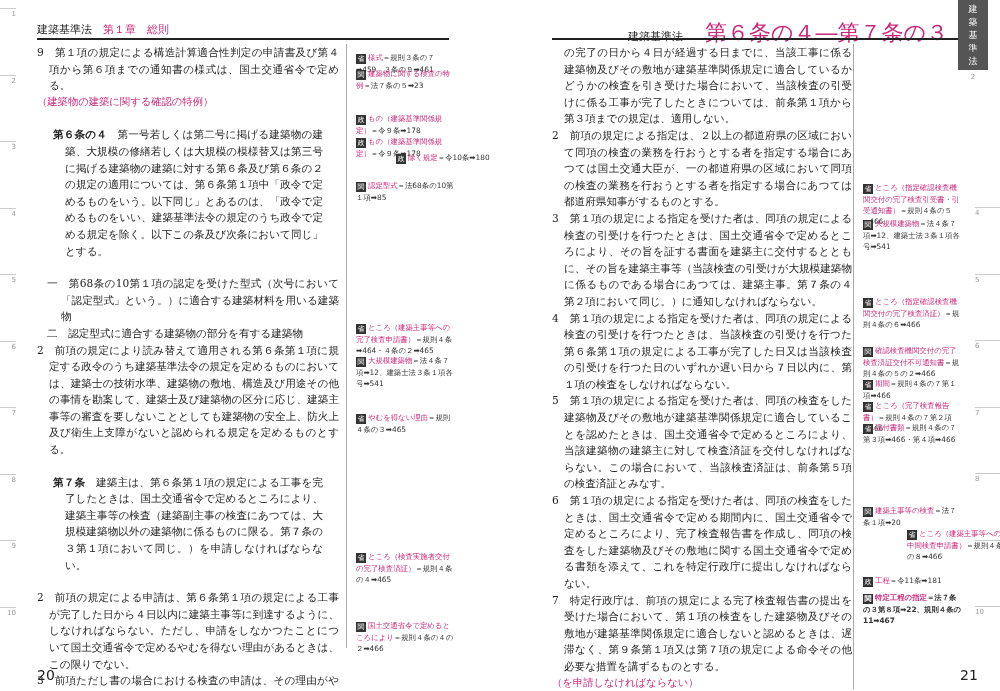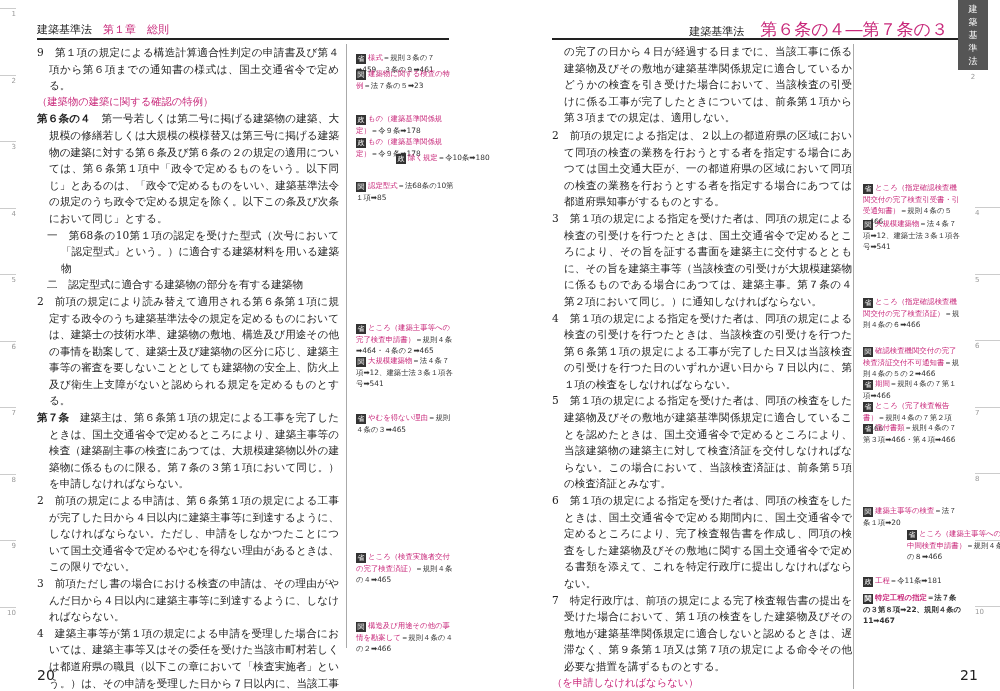--- a/index.html
+++ b/index.html
@@ -5,29 +5,29 @@
   html, body { margin:0; padding:0; }
   body { width:1000px; height:691px; background:#fff; position:relative; overflow:hidden;
     font-family:"DejaVu Serif","Liberation Serif",serif; color:#222; }
   .page { position:absolute; top:0; height:691px; }
   .left { left:0; width:500px; }
   .right { left:500px; width:500px; }
   .hdr { position:absolute; top:22px; font-family:"DejaVu Sans","Liberation Sans",sans-serif; font-size:11px; color:#222; }
   .hdr .pink { color:#c8287a; }
   .left .hdr { left:37px; }
   .right .hdr { right:52px; top:18px; font-size:11px; }
-  .right .hdr .big { font-size:17px; color:#c8287a; margin-left:16px; }
+  .right .hdr .big { font-size:22px; color:#c8287a; margin-left:22px; }
   .rule { position:absolute; top:38px; height:1.5px; background:#222; }
   .left .rule { left:37px; width:412px; }
   .right .rule { left:52px; width:412px; }
   .body { position:absolute; top:44px; font-size:10.6px; line-height:16.6px; }
   .left .body { left:37px; width:302px; }
   .right .body { left:52px; width:300px; }
   .p { margin:0; text-indent:-12px; padding-left:12px; text-align:justify; }
-  .art { margin:0; text-indent:-12px; padding-left:12px; text-align:justify; }
+  .art { margin:16px; text-indent:-12px; padding-left:12px; text-align:justify; }
   .art .lead { font-weight:bold; }
   .item { margin:0; padding-left:24px; text-indent:-14px; text-align:justify; }
   .caption { margin:0; color:#c8287a; font-family:Liberation Sans, sans-serif; font-size:10.3px; }
   .vline { position:absolute; top:44px; width:1px; background:#aaa; }
   .left .vline { left:346px; height:604px; }
   .right .vline { left:853px; left:353px; height:645px; }
   .notes { position:absolute; font-family:"DejaVu Sans","Liberation Sans",sans-serif; font-size:7.4px; line-height:11px; color:#333; }
   .left .notes { left:356px; width:100px; }
   .right .notes { left:363px; width:100px; }
   .note { position:absolute; left:0; width:100px; }
@@ -67,21 +67,21 @@
       <div class="note" style="top: 52px;"><span class="badge">省</span><span class="term">様式</span><span>＝規則３条の７➡459、３条の９➡461</span></div>
       <div class="note" style="top: 68px;"><span class="badge">関</span><span class="term">建築物に関する検査の特例</span><span>＝法７条の５➡23</span></div>
       <div class="note" style="top: 113px;"><span class="badge">政</span><span class="term">もの（建築基準関係規定）</span><span>＝令９条➡178</span></div>
       <div class="note" style="top: 136px;"><span class="badge">政</span><span class="term">もの（建築基準関係規定）</span><span>＝令９条➡178</span></div>
       <div class="note" style="top: 152px; padding-left: 40px;"><span class="badge">政</span><span class="term">除く規定</span><span>＝令10条➡180</span></div>
       <div class="note" style="top: 180px;"><span class="badge">関</span><span class="term">認定型式</span><span>＝法68条の10第１項➡85</span></div>
       <div class="note" style="top: 322px;"><span class="badge">省</span><span class="term">ところ（建築主事等への完了検査申請書）</span><span>＝規則４条➡464・４条の２➡465</span></div>
       <div class="note" style="top: 355px;"><span class="badge">関</span><span class="term">大規模建築物</span><span>＝法４条７項➡12、建築士法３条１項各号➡541</span></div>
       <div class="note" style="top: 412px;"><span class="badge">省</span><span class="term">やむを得ない理由</span><span>＝規則４条の３➡465</span></div>
       <div class="note" style="top: 551px;"><span class="badge">省</span><span class="term">ところ（検査実施者交付の完了検査済証）</span><span>＝規則４条の４➡465</span></div>
-      <div class="note" style="top: 620px;"><span class="badge">関</span><span class="term">構造及び用途その他の事情を勘案して</span><span>＝規則４条の４の２➡466</span></div>
+      <div class="note" style="top: 620px;"><span class="badge">関</span><span class="term">国土交通省令で定めるところにより</span><span>＝規則４条の４の２➡466</span></div>
     </div>
   <div id="left-ticks">
       <div class="margin-tick" style="top: 8px;">1</div>
       <div class="margin-tick" style="top: 74.5px;">2</div>
       <div class="margin-tick" style="top: 141px;">3</div>
       <div class="margin-tick" style="top: 207.5px;">4</div>
       <div class="margin-tick" style="top: 274px;">5</div>
       <div class="margin-tick" style="top: 340.5px;">6</div>
       <div class="margin-tick" style="top: 407px;">7</div>
       <div class="margin-tick" style="top: 473.5px;">8</div>
@@ -90,21 +90,21 @@
     </div>
   <div class="pgnum">20</div>
 </div>
 
 <div class="page right">
   <div class="hdr">
     <span>建築基準法</span><span class="big">第６条の４―第７条の３</span>
   </div>
   <div class="rule"></div>
   <div class="body" id="right-body">
-      <p class="p" style="text-indent: 0px; font-family: Liberation Serif, serif;">の完了の日から４日が経過する日までに、当該工事に係る建築物及びその敷地が建築基準関係規定に適合しているかどうかの検査を引き受けた場合において、当該検査の引受けに係る工事が完了したときについては、前条第１項から第３項までの規定は、適用しない。</p>
+      <p class="p" style="text-indent: 0px;">の完了の日から４日が経過する日までに、当該工事に係る建築物及びその敷地が建築基準関係規定に適合しているかどうかの検査を引き受けた場合において、当該検査の引受けに係る工事が完了したときについては、前条第１項から第３項までの規定は、適用しない。</p>
       <p class="p">2　前項の規定による指定は、２以上の都道府県の区域において同項の検査の業務を行おうとする者を指定する場合にあつては国土交通大臣が、一の都道府県の区域において同項の検査の業務を行おうとする者を指定する場合にあつては都道府県知事がするものとする。</p>
       <p class="p">3　第１項の規定による指定を受けた者は、同項の規定による検査の引受けを行つたときは、国土交通省令で定めるところにより、その旨を証する書面を建築主に交付するとともに、その旨を建築主事等（当該検査の引受けが大規模建築物に係るものである場合にあつては、建築主事。第７条の４第２項において同じ。）に通知しなければならない。</p>
       <p class="p">4　第１項の規定による指定を受けた者は、同項の規定による検査の引受けを行つたときは、当該検査の引受けを行つた第６条第１項の規定による工事が完了した日又は当該検査の引受けを行つた日のいずれか遅い日から７日以内に、第１項の検査をしなければならない。</p>
       <p class="p">5　第１項の規定による指定を受けた者は、同項の検査をした建築物及びその敷地が建築基準関係規定に適合していることを認めたときは、国土交通省令で定めるところにより、当該建築物の建築主に対して検査済証を交付しなければならない。この場合において、当該検査済証は、前条第５項の検査済証とみなす。</p>
       <p class="p">6　第１項の規定による指定を受けた者は、同項の検査をしたときは、国土交通省令で定める期間内に、国土交通省令で定めるところにより、完了検査報告書を作成し、同項の検査をした建築物及びその敷地に関する国土交通省令で定める書類を添えて、これを特定行政庁に提出しなければならない。</p>
       <p class="p">7　特定行政庁は、前項の規定による完了検査報告書の提出を受けた場合において、第１項の検査をした建築物及びその敷地が建築基準関係規定に適合しないと認めるときは、遅滞なく、第９条第１項又は第７項の規定による命令その他必要な措置を講ずるものとする。</p>
       <p class="caption">（を申請しなければならない）</p>
     </div>
   <div class="vline"></div>
   <div class="notes" id="right-notes">

